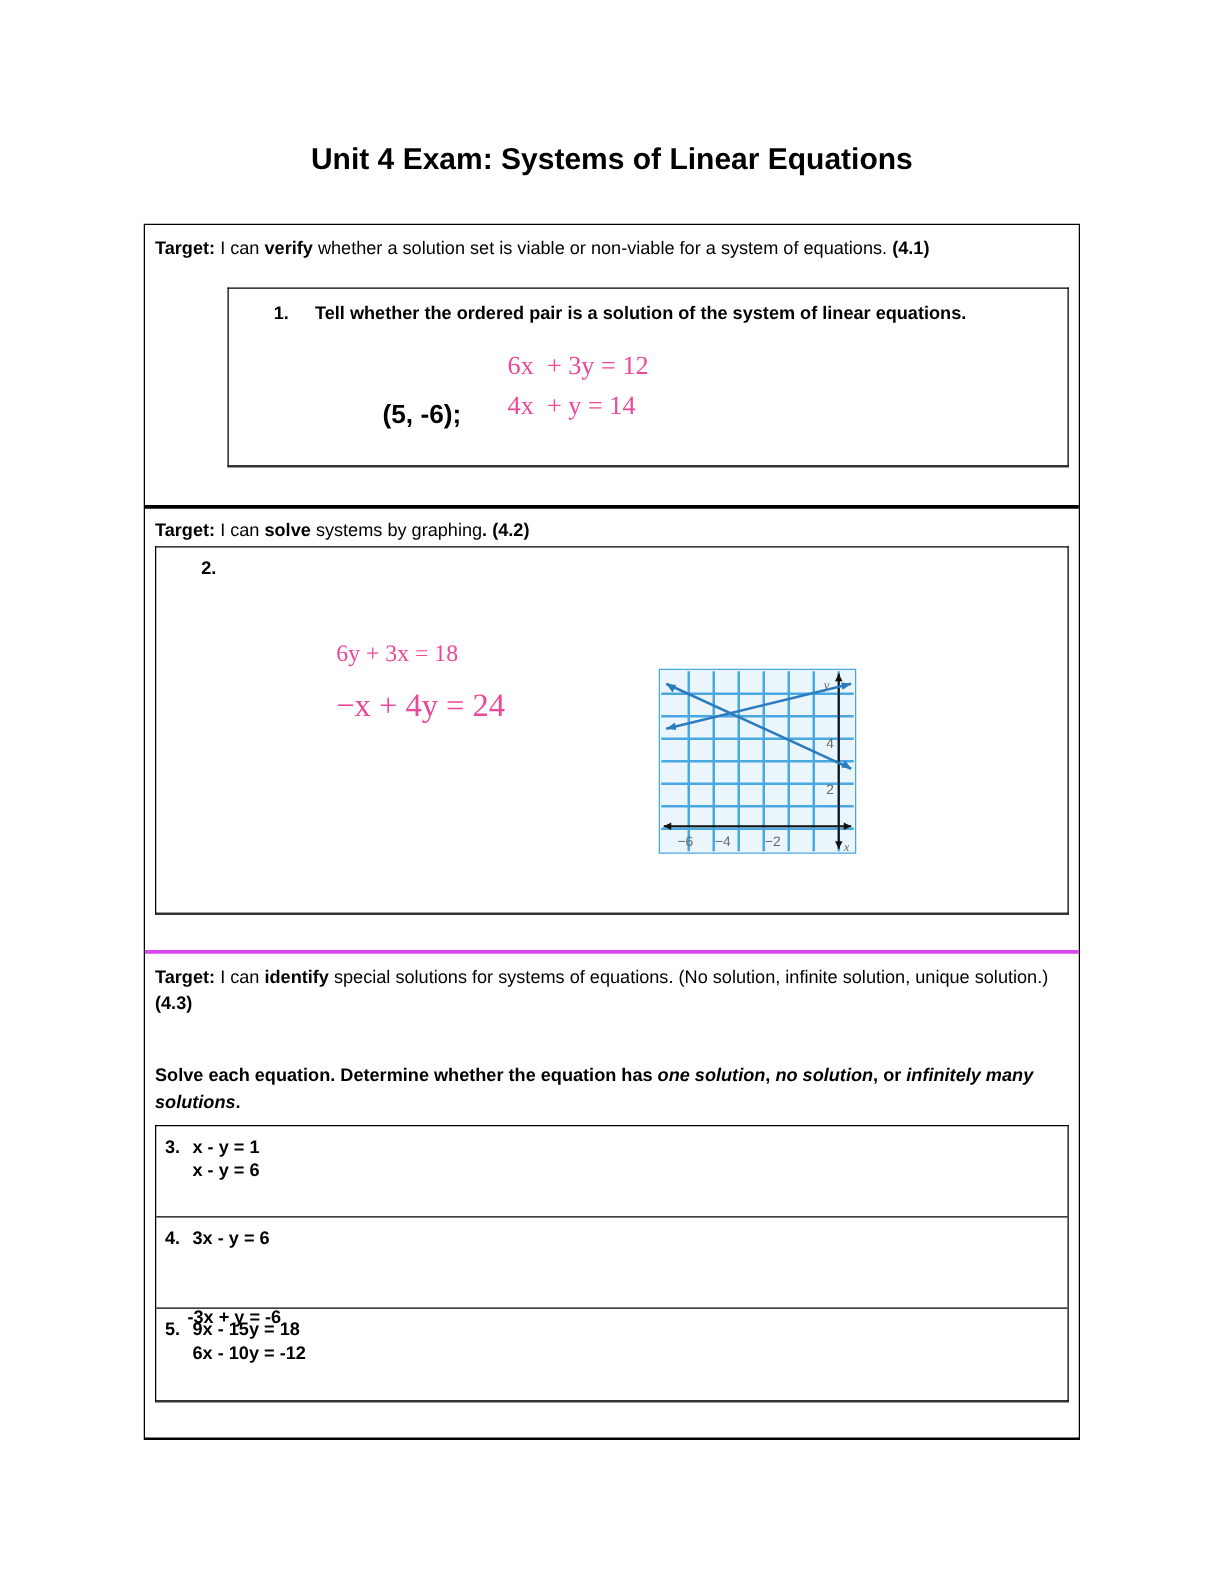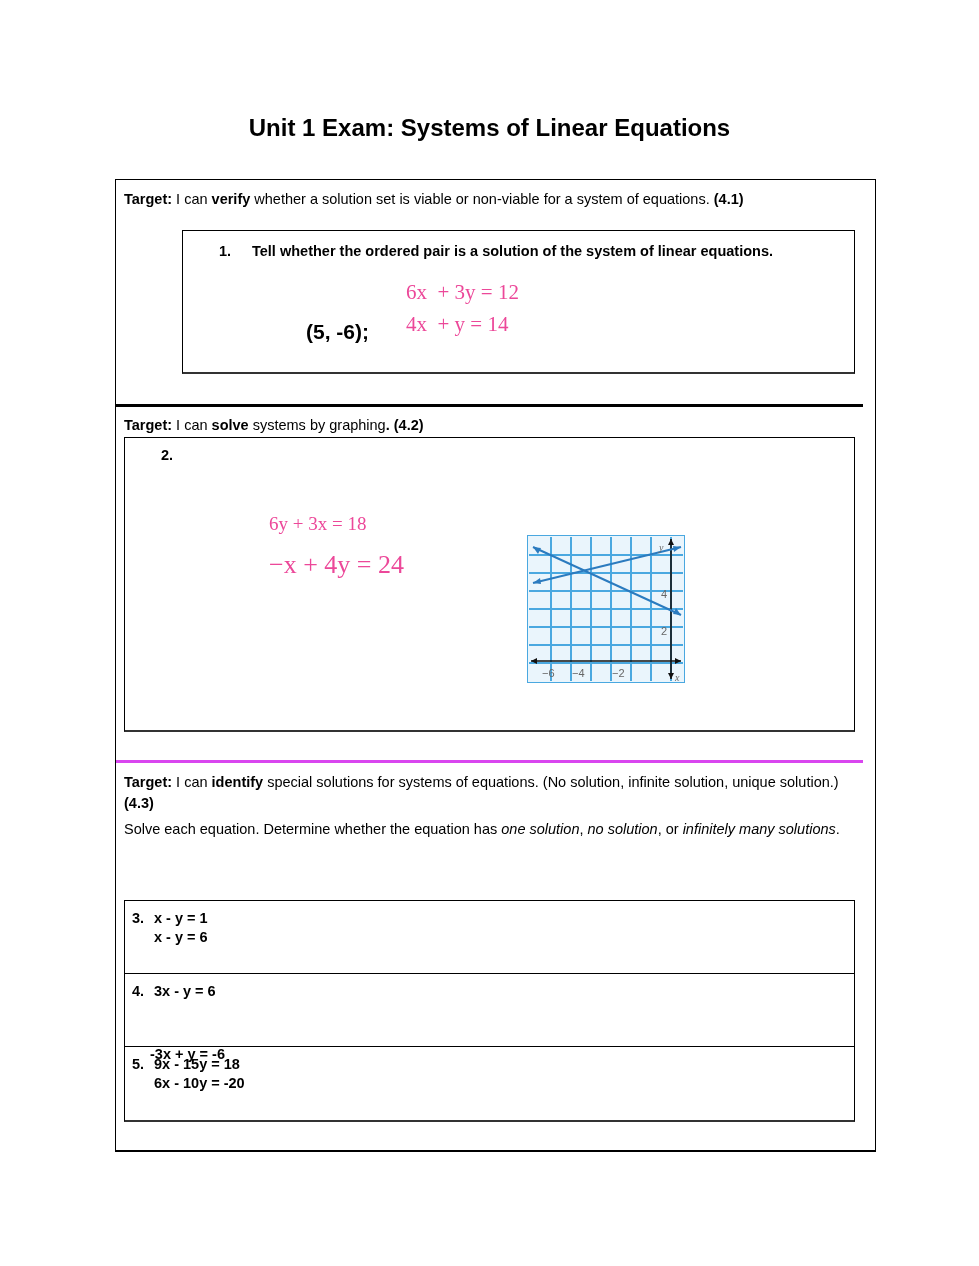--- a/index.html
+++ b/index.html
@@ -1,46 +1,46 @@
 <!DOCTYPE html>
 <html><head>
 <meta charset="utf-8">
 <style>
   html, body { margin: 0; padding: 0; background: #ffffff; }
   body { width: 979px; height: 1266px; position: relative; font-family: "Liberation Sans", sans-serif; color: #000; }
   .title { position: absolute; left: 0; width: 979px; top: 114px; text-align: center; font-size: 24px; font-weight: bold; }
-  .outer { position: absolute; left: 115px; top: 179px; width: 747px; height: 970px; border: 1px solid #000; border-bottom: 2px solid #000; padding-left: 12px; }
+  .outer { position: absolute; left: 115px; top: 179px; width: 747px; height: 970px; border: 1px solid #000; border-bottom: 2px solid #000; }
   .section { position: absolute; left: 0; width: 747px; }
   .sec1 { top: 0; height: 224px; }
   .sec2 { top: 224px; height: 356px; border-top: 3px solid #000; }
   .sec3 { top: 580px; height: 390px; border-top: 3px solid #d946ef; }
   .target { position: absolute; left: 8px; font-size: 14.5px; line-height: 21px; }
   .sec1 .target { top: 9px; }
   .sec2 .target { top: 8px; }
   .sec3 .target { top: 9px; width: 730px; }
   .uline { text-decoration-color: #555; }
   .box1 { position: absolute; left: 66px; top: 50px; width: 671px; height: 141px; border: 1px solid #000; border-bottom: 2px solid #333; }
   .qnum { position: absolute; font-size: 14.5px; font-weight: bold; }
   .qtext { position: absolute; font-size: 14.5px; font-weight: bold; }
   .eq-serif { position: absolute; font-family: "Liberation Serif", serif; color: #ec4899; }
   .pair { position: absolute; font-size: 21px; font-weight: bold; }
   .box2 { position: absolute; left: 8px; top: 30px; width: 729px; height: 292px; border: 1px solid #000; border-bottom: 2px solid #333; }
   .graph { position: absolute; left: 402px; top: 97px; width: 158px; height: 148px; }
-  .instr { position: absolute; left: 8px; top: 56px; width: 735px; font-size: 14.5px; font-weight: normal; line-height: 21px; }
+  .instr { position: absolute; left: 8px; top: 88px; width: 735px; font-size: 14.5px; font-weight: bold; line-height: 21px; }
   .sp-table { position: absolute; left: 8px; top: 137px; width: 729px; border: 1px solid #000; border-bottom: 2px solid #333; }
   .sp-row { position: relative; height: 72px; border-bottom: 1px solid #000; }
   .sp-row:last-child { border-bottom: none; height: 73px; }
   .sp-num { position: absolute; left: 7px; top: 9px; font-size: 14.5px; font-weight: bold; }
   .sp-eq1 { position: absolute; left: 29px; top: 9px; font-size: 14.5px; font-weight: bold; }
   .sp-eq2 { position: absolute; top: 28px; font-size: 14.5px; font-weight: bold; }
 </style>
 </head>
 <body>
 
-<div class="title">Unit 1 Exam: Systems of Linear Equations</div>
+<div class="title">Unit 4 Exam: Systems of Linear Equations</div>
 
 <div class="outer">
 
   <div class="section sec1">
     <div class="target">
       <b>Target:</b><span> I can </span><b>verify</b><span> whether a solution set is viable or non-viable for a system of equations. </span><b>(4.1)</b>
     </div>
     <div class="box1">
       <span class="qnum" style="left:36px; top:12px;">1.</span>
       <span class="qtext" style="left:69px; top:12px;">Tell whether the ordered pair is a solution of the system of linear equations.</span>
@@ -114,17 +114,17 @@
         <span class="sp-eq2" style="left:29px;">x - y = 6</span>
       </div>
       <div class="sp-row">
         <span class="sp-num">4.</span>
         <span class="sp-eq1">3x - y = 6</span>
         <span class="sp-eq2" style="left:25px;margin-top:44px;">-3x + y = -6</span>
       </div>
       <div class="sp-row">
         <span class="sp-num">5.</span>
         <span class="sp-eq1">9x - 15y = 18</span>
-        <span class="sp-eq2" style="left:29px;">6x - 10y = -20</span>
+        <span class="sp-eq2" style="left:29px;">6x - 10y = -12</span>
       </div>
     </div>
   </div>
 </div>
 
 </body></html>

